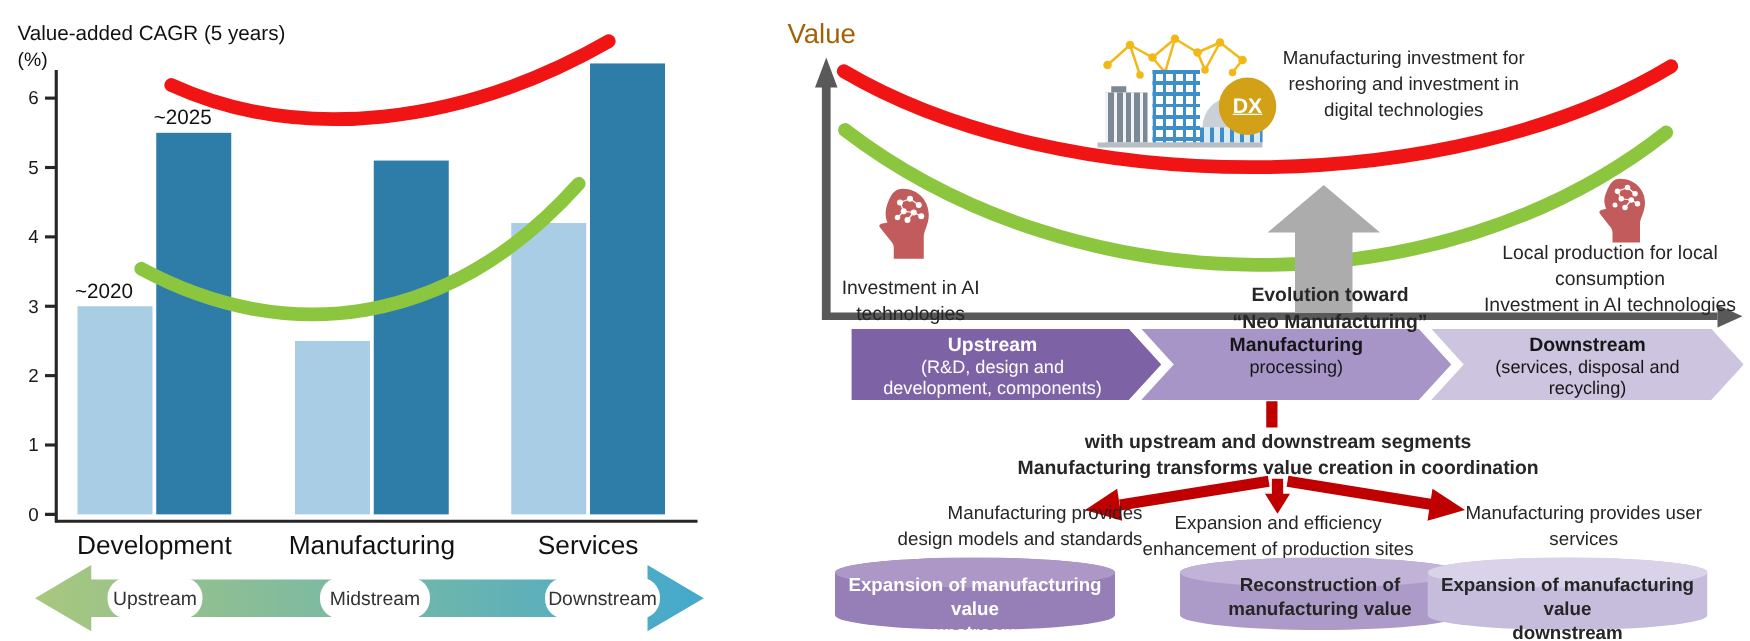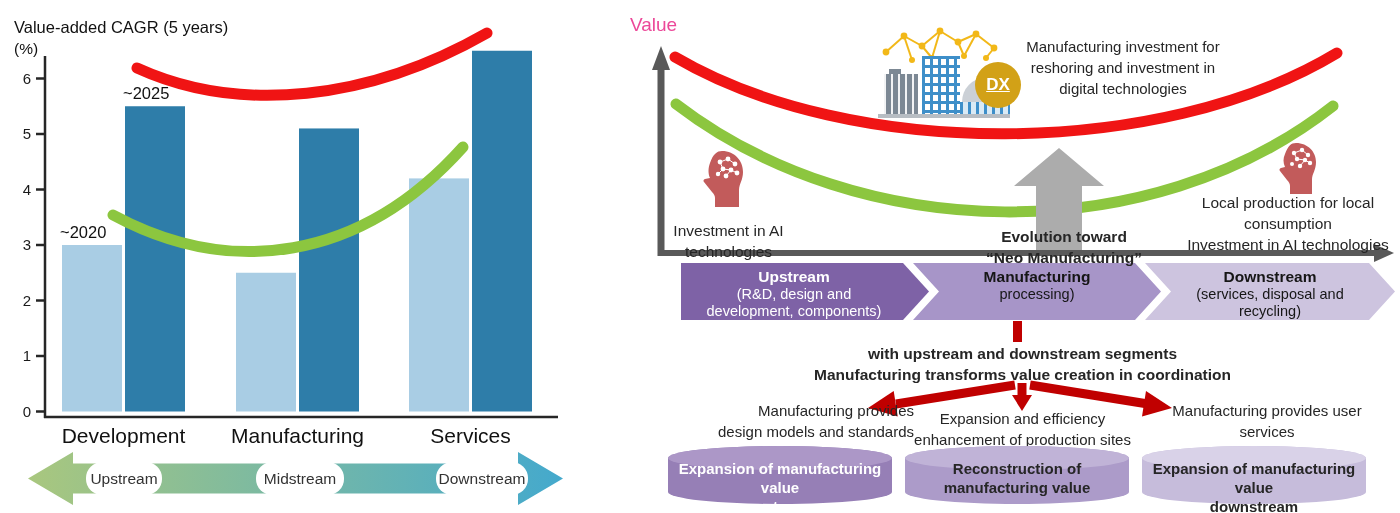--- a/index.html
+++ b/index.html
@@ -8,21 +8,21 @@
   .abs{position:absolute;}
   .ctr{text-align:center;}
   svg{display:block;}
   .note{font-size:15.5px;line-height:21px;color:#262626;}
 
   
   #chart-title{left:14px;top:18px;font-size:16.5px;color:#111;}
   #chart-unit{left:14px;top:40px;font-size:15.5px;color:#111;}
 
   
-  #value-label{left:630px;top:14px;font-size:19px;color:#ec4899;}
+  #value-label{left:630px;top:14px;font-size:22px;color:#a16207;}
   #top-note{left:1016px;top:36px;width:214px;}
   #top-note .note{font-size:15px;}
   #left-note{left:646px;top:220px;width:165px;}
   #center-note{left:958px;top:178px;width:212px;z-index:4;margin-top:48px;}
   #center-note .note{font-weight:bold;}
   #right-note{left:1178px;top:192px;width:220px;}
   #up-arrow{left:1014px;top:148px;z-index:3;}
   #red-connector{left:1013px;top:321px;width:9px;height:21px;background:#C00000;}
   #transform-heading{left:700px;top:343px;width:645px;z-index:2;}
   #transform-heading .note{font-weight:bold;}
@@ -46,21 +46,21 @@
   .outcome-note .note{font-size:15px;}
   #outcome-note-1{left:666px;top:400px;width:248px;text-align:right;}
   #outcome-note-2{left:905px;top:408px;width:235px;}
   #outcome-note-3{left:1142px;top:400px;width:250px;}
 
   
   .cyl{position:absolute;top:446px;width:224px;height:58px;}
   .cyl .cyl-text{position:absolute;left:0;top:13px;width:100%;font-weight:bold;
                  font-size:15px;line-height:19px;text-align:center;}
   #cylinder-1{left:668px;} #cylinder-1 .cyl-text{color:#fff;}
-  #cylinder-2{left:905px;} #cylinder-2 .cyl-text{color:#262626;}
+  #cylinder-2{left:944px;} #cylinder-2 .cyl-text{color:#262626;}
   #cylinder-3{left:1142px;} #cylinder-3 .cyl-text{color:#262626;}
 
   
   #city-icon{left:878px;top:26px;width:132px;height:92px;}
   #bldg-gray{position:absolute;left:6px;top:48px;width:34px;height:40px;background:#7C8894;
      background-image:repeating-linear-gradient(to right,rgba(255,255,255,.9) 0 2.5px,transparent 2.5px 7px);}
   #bldg-gray-cap{position:absolute;left:11px;top:43px;width:12px;height:5px;background:#7C8894;}
   #bldg-blue{position:absolute;left:44px;top:30px;width:38px;height:58px;background:#3E8FC9;
      background-image:repeating-linear-gradient(to bottom,#3E8FC9 0 3px,transparent 3px 9px),
                       repeating-linear-gradient(to right,#3E8FC9 0 3px,#fff 3px 8px);}

